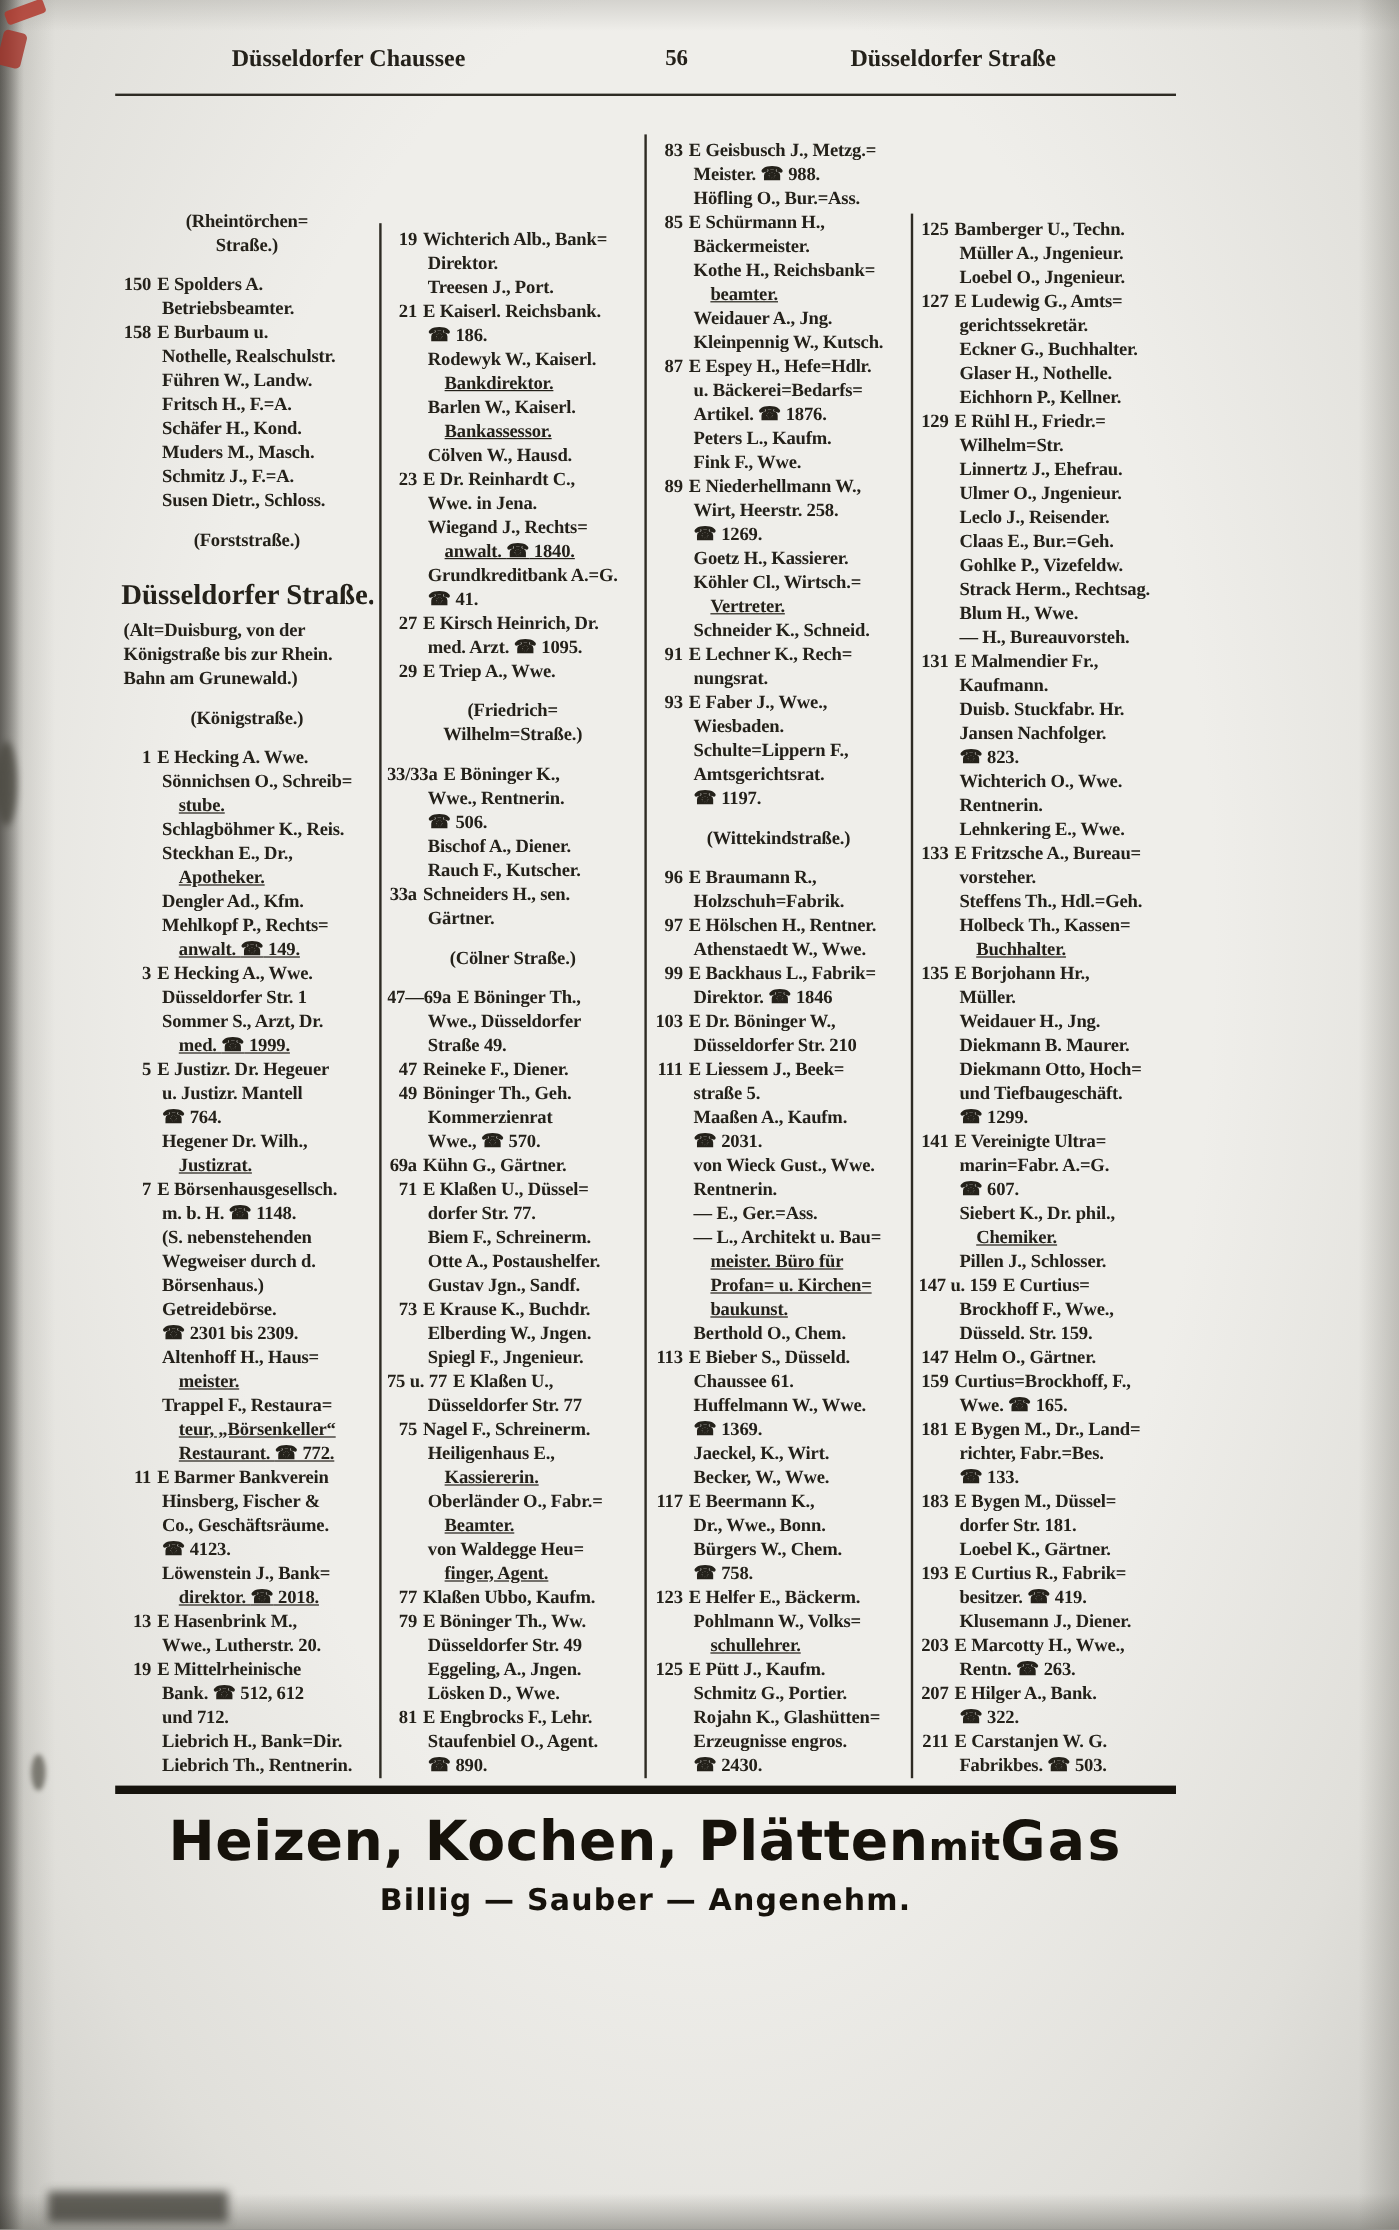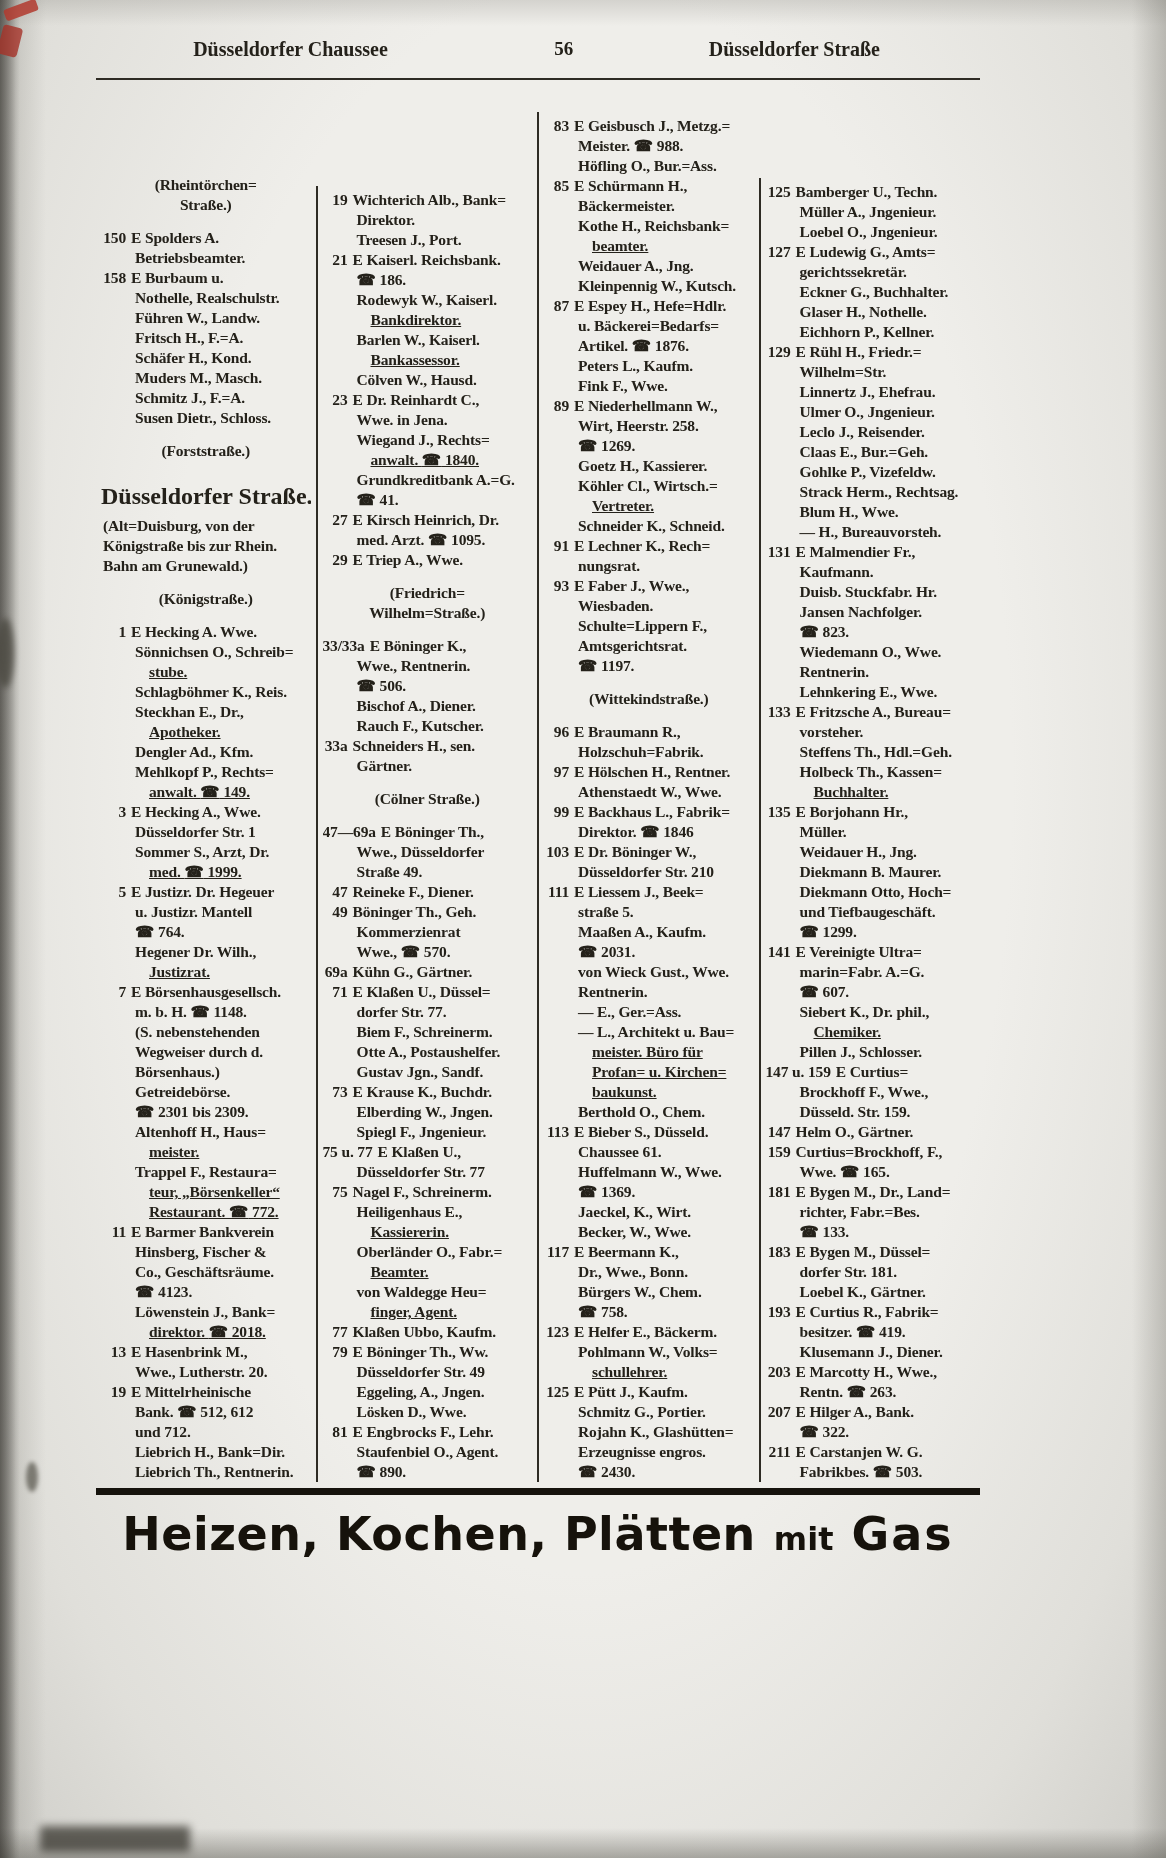--- a/index.html
+++ b/index.html
@@ -47,21 +47,21 @@
   .ln.head  { font-size:24px; line-height:34px; text-align:center; padding:5px 0 3px 0;
               letter-spacing:0; }
   .ln.ind1  { padding-left:34px; }
   .ln.ind2  { padding-left:48px;text-decoration:underline; }
   .ln.flush { padding-left:2px; }
   .num { display:inline-block; min-width:25px; text-align:right; margin-right:5px; }
   .phone { font-weight:bold; letter-spacing:0; }
 
   .ad { margin-top:6px; border-top:7px solid #16130d; padding-top:12px; text-align:center;
         font-family:"DejaVu Sans","Liberation Sans",sans-serif; color:#16120b; }
-  .ad-line { display:flex; justify-content:center; align-items:baseline; gap:18px;
+  .ad-line { display:flex; justify-content:center; align-items:baseline; gap:0;
              font-weight:bold; }
   .ad-headline { font-size:46px; letter-spacing:0.5px; }
   .ad-mit { font-size:32px; }
   .ad-gas { font-size:46px; letter-spacing:2px; }
   .ad-sub { margin-top:8px; font-size:25px; font-weight:bold; letter-spacing:1px; }
 </style>
 </head>
 <body>
 
 <div class="page">
@@ -305,21 +305,21 @@
           <div class="ln ind1">Claas E., Bur.=Geh.</div>
           <div class="ln ind1">Gohlke P., Vizefeldw.</div>
           <div class="ln ind1">Strack Herm., Rechtsag.</div>
           <div class="ln ind1">Blum H., Wwe.</div>
           <div class="ln ind1">— H., Bureauvorsteh.</div>
           <div class="ln entry"><span class="num">131</span>E Malmendier Fr.,</div>
           <div class="ln ind1">Kaufmann.</div>
           <div class="ln ind1">Duisb. Stuckfabr. Hr.</div>
           <div class="ln ind1">Jansen Nachfolger.</div>
           <div class="ln ind1"><span class="phone">☎</span>  823.</div>
-          <div class="ln ind1">Wiedemann O., Wwe.</div>
+          <div class="ln ind1">Wichterich O., Wwe.</div>
           <div class="ln ind1">Rentnerin.</div>
           <div class="ln ind1">Lehnkering E., Wwe.</div>
           <div class="ln entry"><span class="num">133</span>E Fritzsche A., Bureau=</div>
           <div class="ln ind1">vorsteher.</div>
           <div class="ln ind1">Steffens Th., Hdl.=Geh.</div>
           <div class="ln ind1">Holbeck Th., Kassen=</div>
           <div class="ln ind2">Buchhalter.</div>
           <div class="ln entry"><span class="num">135</span>E Borjohann Hr.,</div>
           <div class="ln ind1">Müller.</div>
           <div class="ln ind1">Weidauer H., Jng.</div>
@@ -356,15 +356,16 @@
           <div class="ln ind1">Fabrikbes.  <span class="phone">☎</span>  503.</div>
         </div>
       </div>
 
     <div class="ad">
       <div class="ad-line">
         <span class="ad-headline">Heizen, Kochen, Plätten</span>
         <span class="ad-mit">mit</span>
         <span class="ad-gas">Gas</span>
       </div>
+      <div class="ad-sub">Billig — Sauber — Angenehm.</div>
     </div>
   </div>
 </div>
 
 </body></html>

